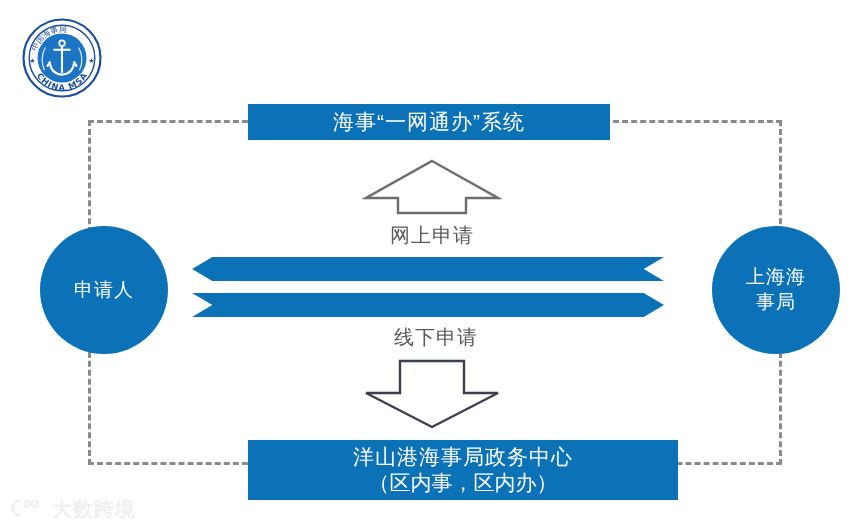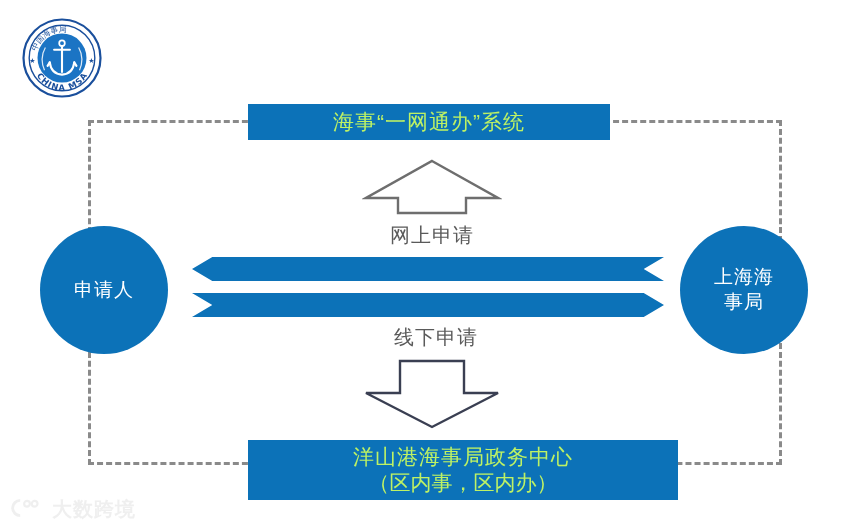--- a/index.html
+++ b/index.html
@@ -36,21 +36,21 @@
     height: 345px;
     border: 3px dashed #8a8a8a;
     box-sizing: border-box;
     background: transparent;
   }
 
   
   .banner {
     position: absolute;
     background: #0C72B8;
-    color: #bef264;
+    color: #ffffff;
     display: flex;
     align-items: center;
     justify-content: center;
     text-align: center;
     letter-spacing: 1px;
     line-height: 1.25;
   }
   .banner-top {
     left: 248px;
     top: 104px;
@@ -83,21 +83,21 @@
     letter-spacing: 1px;
     flex-direction: column;
   }
   .circle-left {
     left: 40px;
     top: 226px;
     width: 128px;
     height: 128px;
   }
   .circle-right {
-    left: 680px;
+    left: 712px;
     top: 226px;
     width: 128px;
     height: 128px;
   }
 
   
   .arrow-up {
     position: absolute;
     left: 362px;
     top: 158px;

